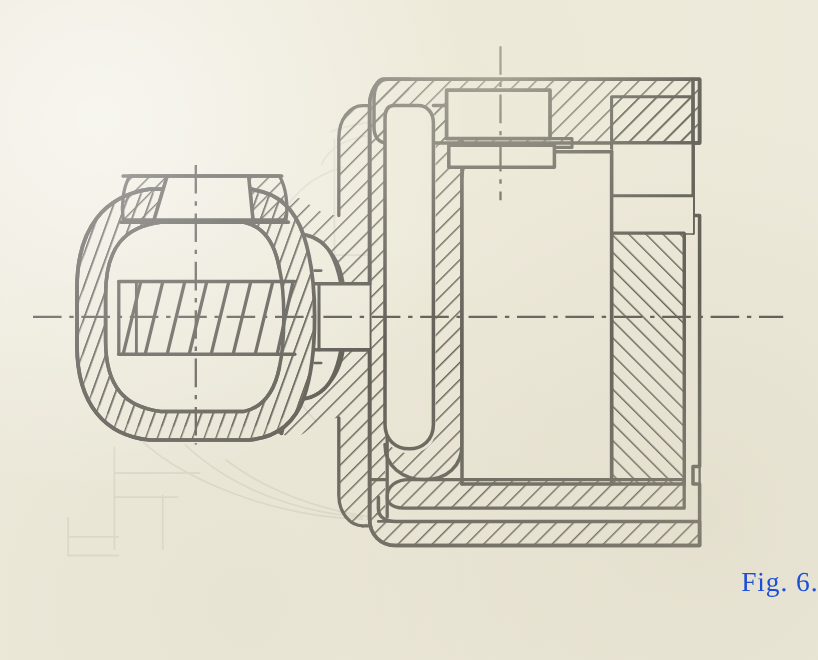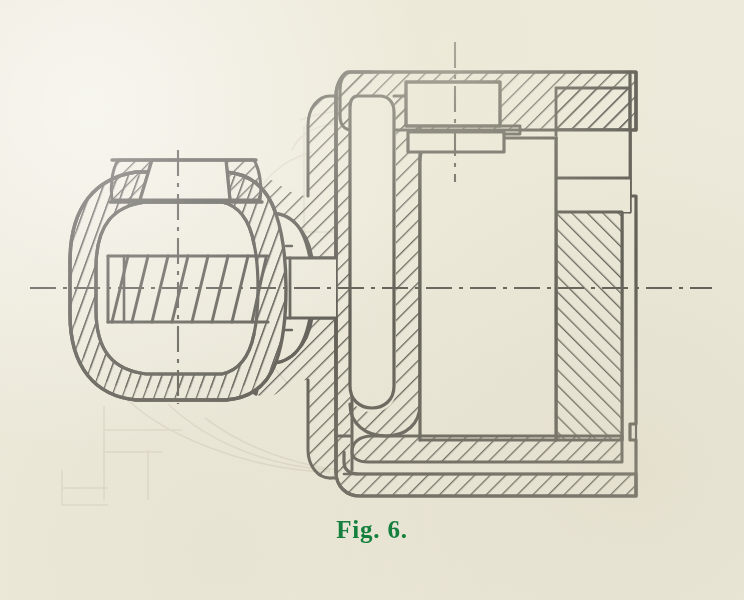--- a/index.html
+++ b/index.html
@@ -31,26 +31,25 @@
   #figure-svg {
     position: absolute;
     top: 0;
     left: 0;
   }
   .caption {
     position: absolute;
     left: 0;
     right: 0;
     top: 516px;
-    text-align: center;
+    text-align: right;
     font-family: "Liberation Serif", serif;
     font-size: 25px;
     letter-spacing: 0.8px;
-    color: #15803d;
-    font-weight: bold;
+    color: #1d4ed8;
   }
 </style>
 </head>
 <body>
 
 <div id="page">
 
   <svg id="figure-svg" width="744" height="600" viewBox="0 0 744 600">
     <defs>
 

